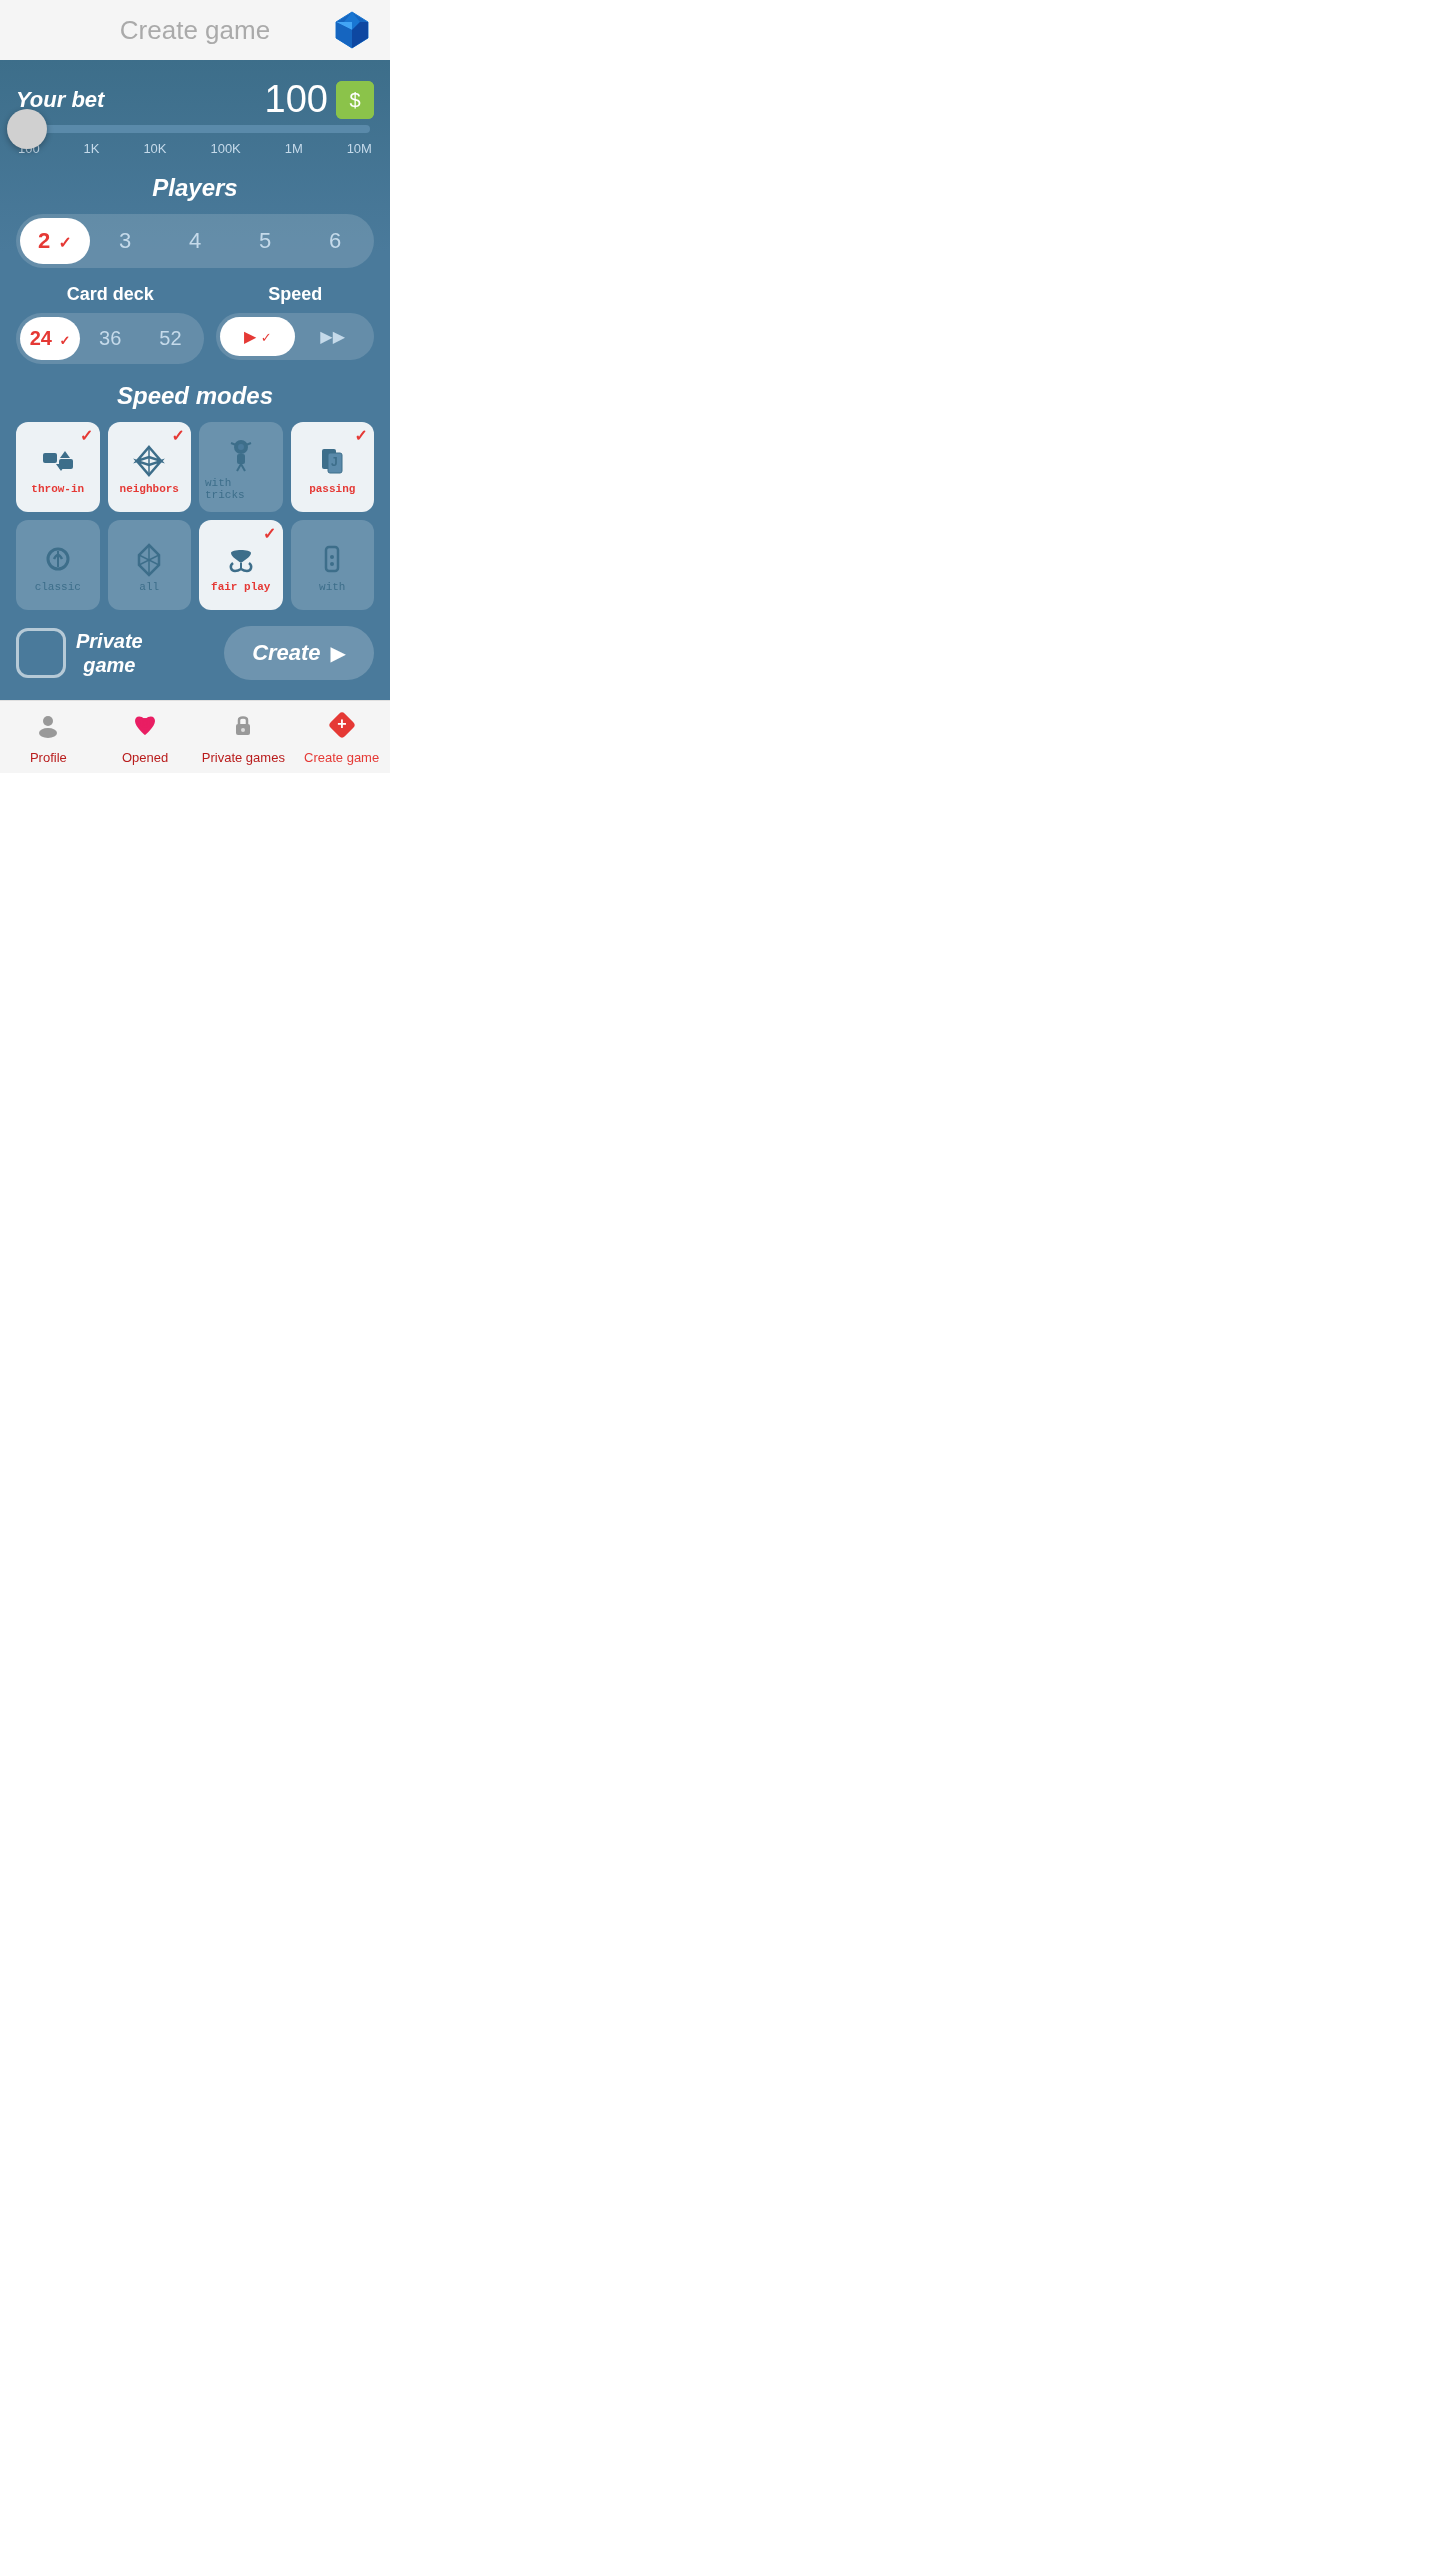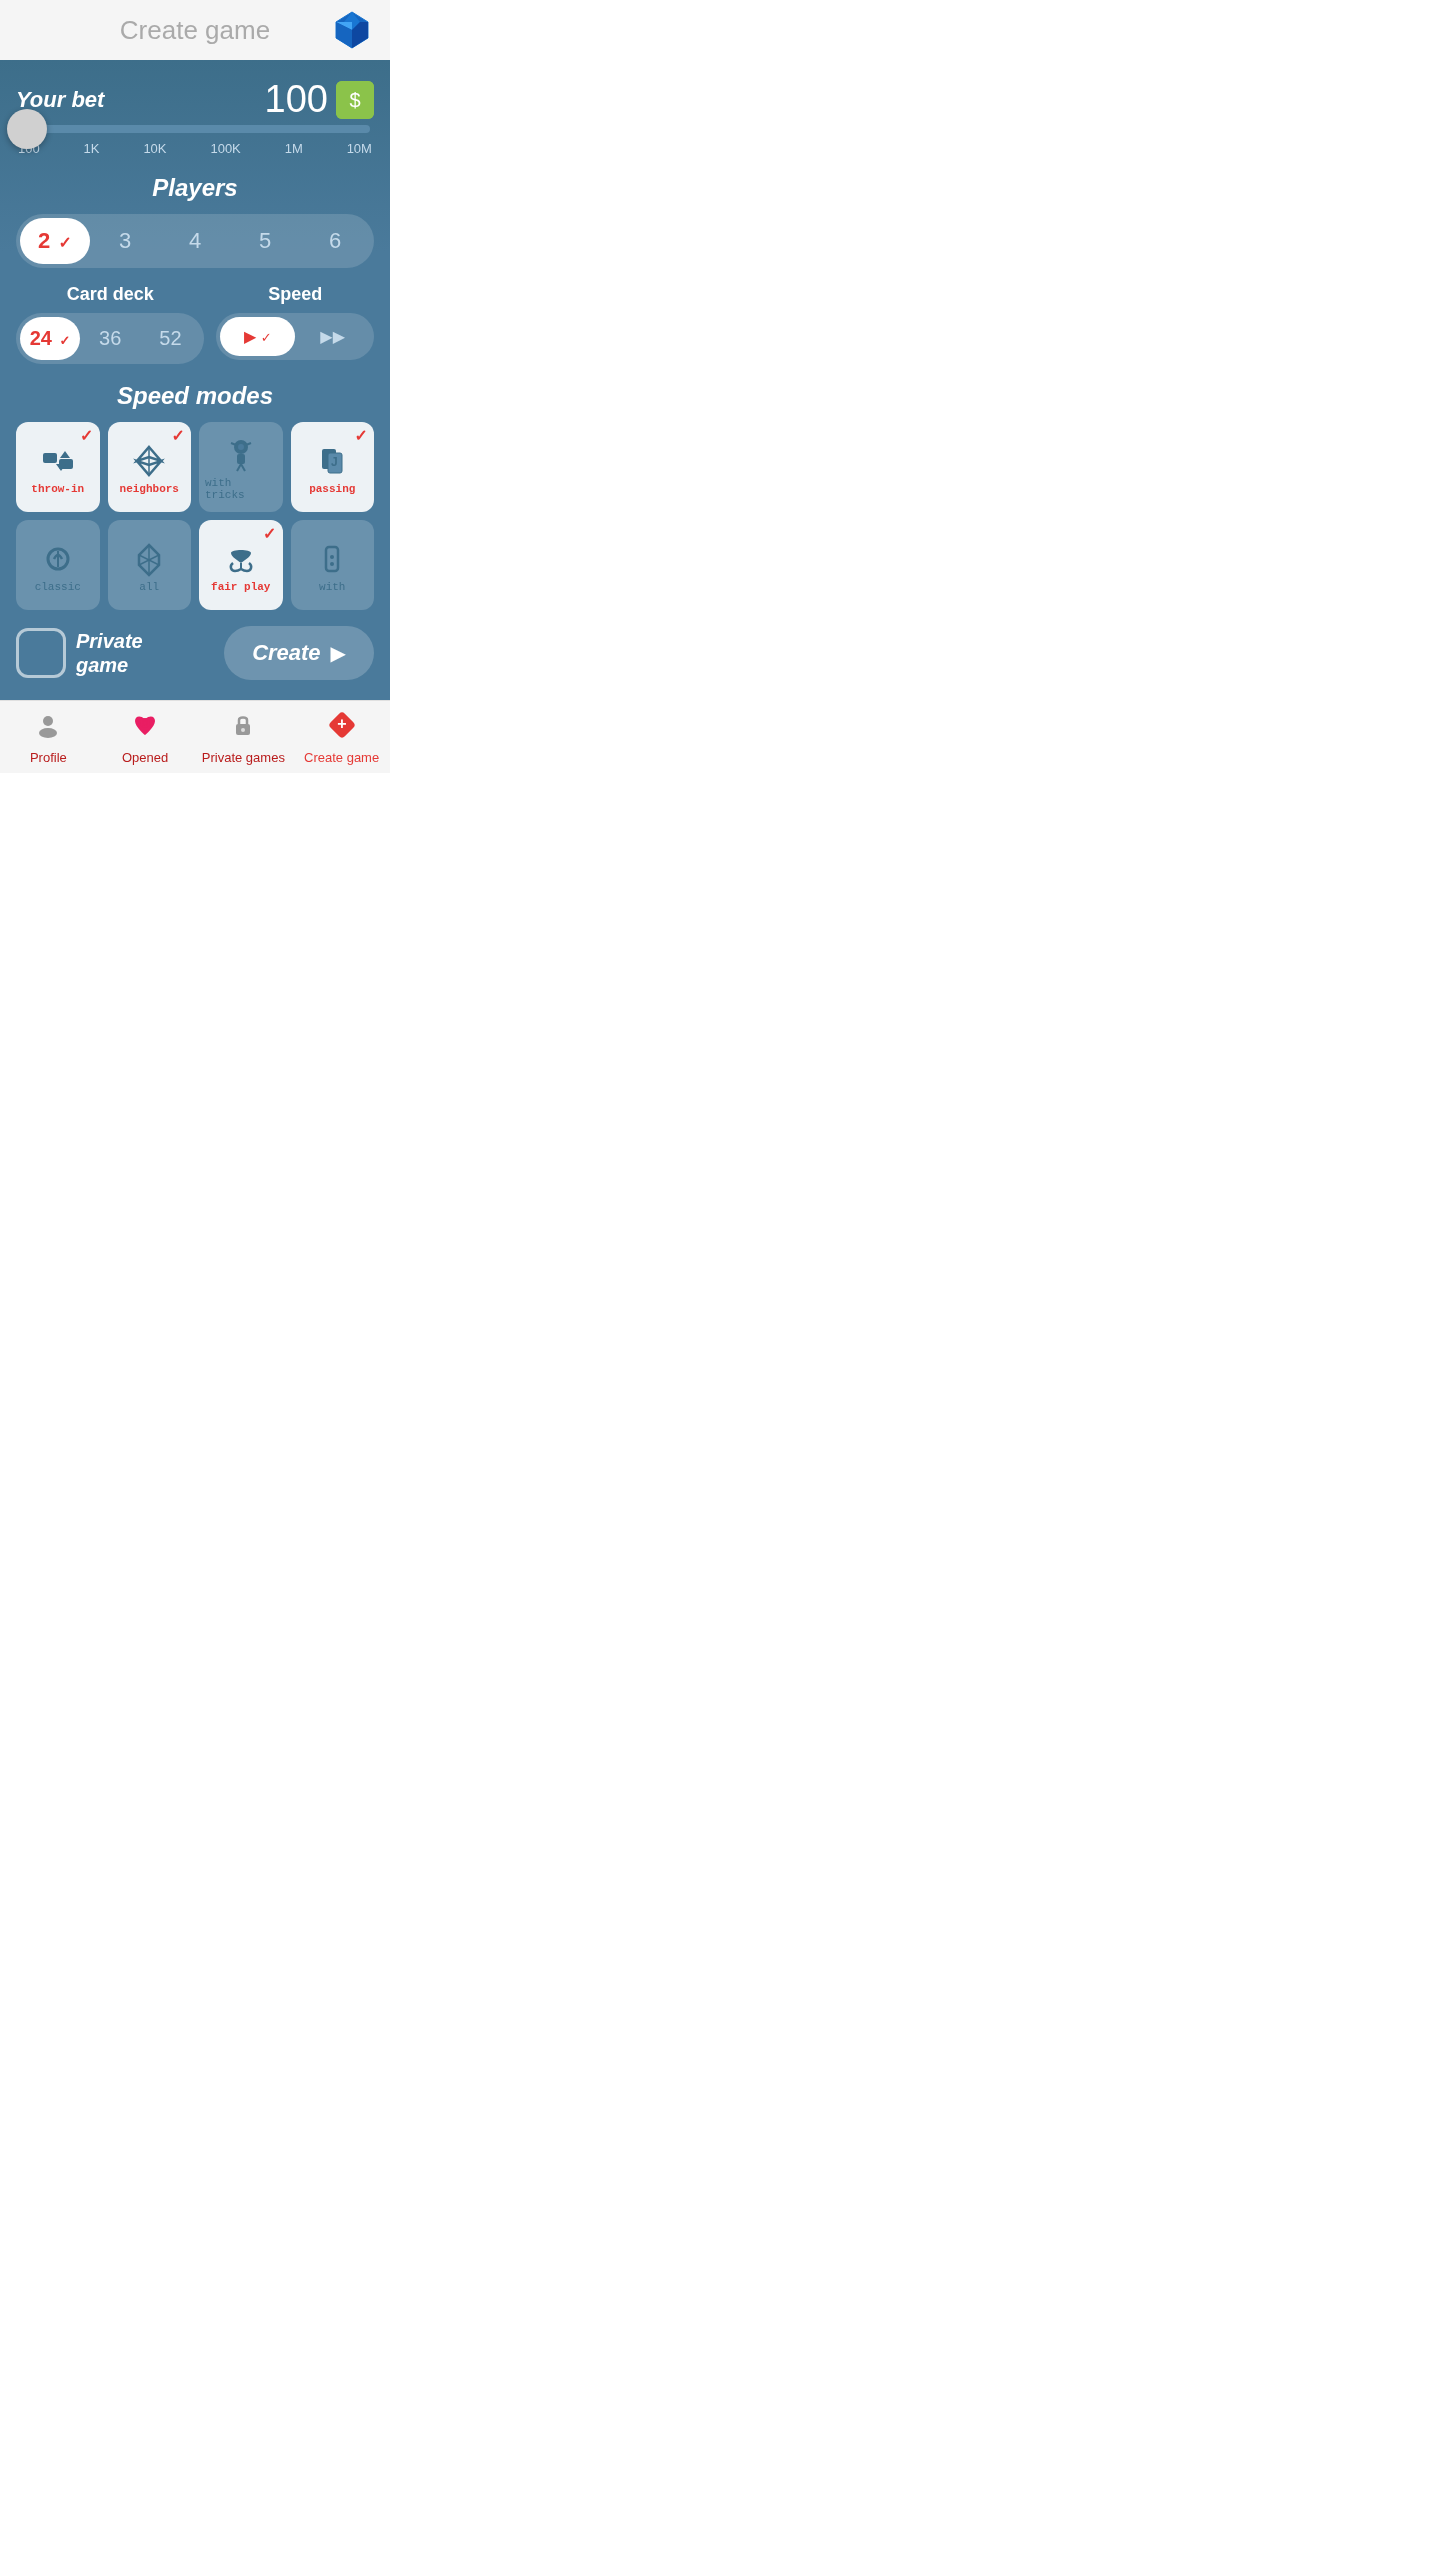--- a/index.html
+++ b/index.html
@@ -273,20 +273,21 @@
     .mode-card.fair-play {
       background: rgba(255,255,255,0.9);
     }
 
     
     .bottom-row {
       display: flex;
       align-items: center;
       gap: 8px;
       margin-top: 5px;
+      text-align: center;
     }
     .private-game-section {
       display: flex;
       align-items: center;
       gap: 10px;
     }
     .private-checkbox {
       width: 50px;
       height: 50px;
       border: 3px solid rgba(255,255,255,0.6);

